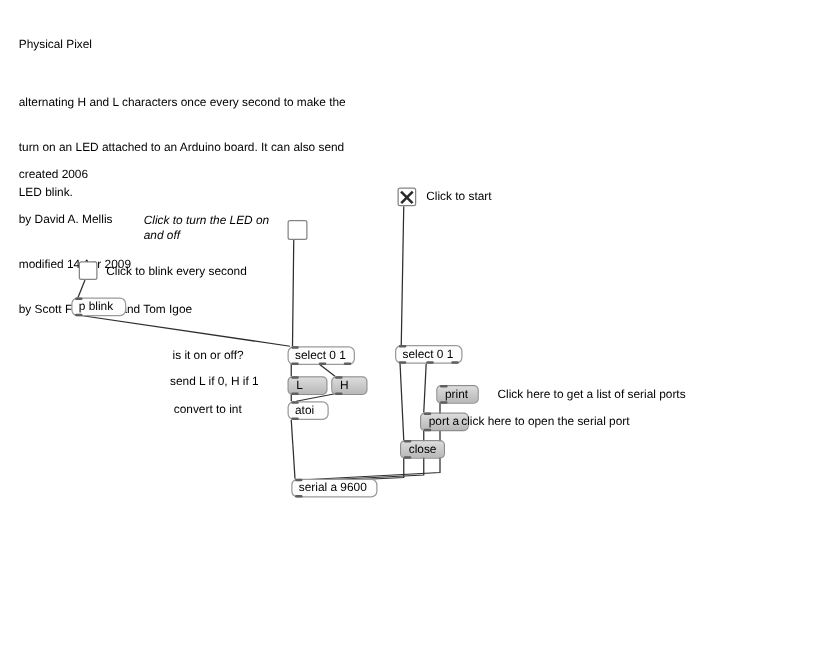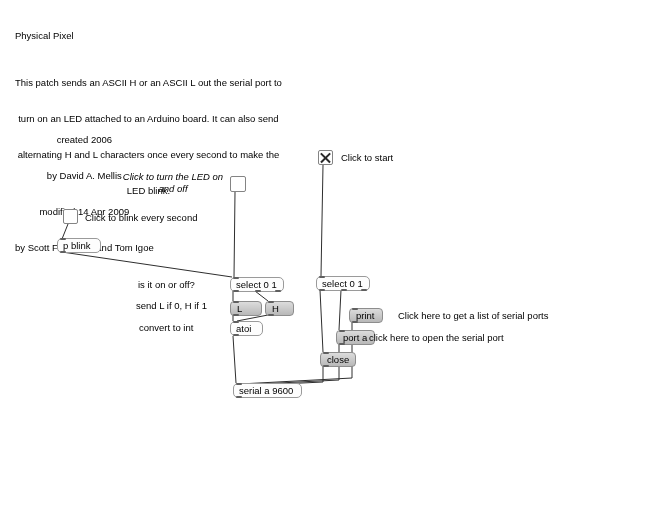--- a/index.html
+++ b/index.html
@@ -3,21 +3,21 @@
 <meta charset="utf-8">
 <style>
   html,body { margin:0; padding:0; }
   body {
     width:650px; height:521px;
     background:#ffffff;
     font-family:"Liberation Sans", sans-serif;
     position:relative; overflow:hidden;
     color:#000;
   }
-  .patcher { position:absolute; left:0; top:0; width:650px; height:521px;text-align:center; }
+  .patcher { position:absolute; left:0; top:0; width:650px; height:521px; }
   svg.cords { position:absolute; left:0; top:0; pointer-events:none; }
   svg.cords line, svg.cords polyline { stroke:#2e2e2e; stroke-width:1; fill:none; }
 
   .comment {
     position:absolute;
     font-size:9.5px; line-height:12px;
     white-space:pre; color:#000;
   }
   .comment.wrap { white-space:normal;font-style:italic; }
 
@@ -91,23 +91,22 @@
     <line x1="341" y1="290" x2="339" y2="330"></line>
 
     <polyline points="352,322 352,378 240,384"></polyline>
     <polyline points="339,344 339,380 239,385"></polyline>
     <polyline points="323,366 323,382 239,386"></polyline>
   </svg>
 
   <div class="comment" style="left:15px;top:30px">Physical Pixel</div>
 
   <div class="comment" style="left:15px;top:53px">
-    <div>This patch sends an ASCII H or an ASCII L out the serial port to</div>
+    <div>alternating H and L characters once every second to make the</div>
     <div>turn on an LED attached to an Arduino board. It can also send</div>
-    <div>alternating H and L characters once every second to make the</div>
     <div>LED blink.</div>
   </div>
 
   <div class="comment" style="left:15px;top:110px">
     <div>created 2006</div>
     <div>by David A. Mellis</div>
     <div>modified 14 Apr 2009</div>
     <div>by Scott Fitzgerald and Tom Igoe</div>
   </div>
 

